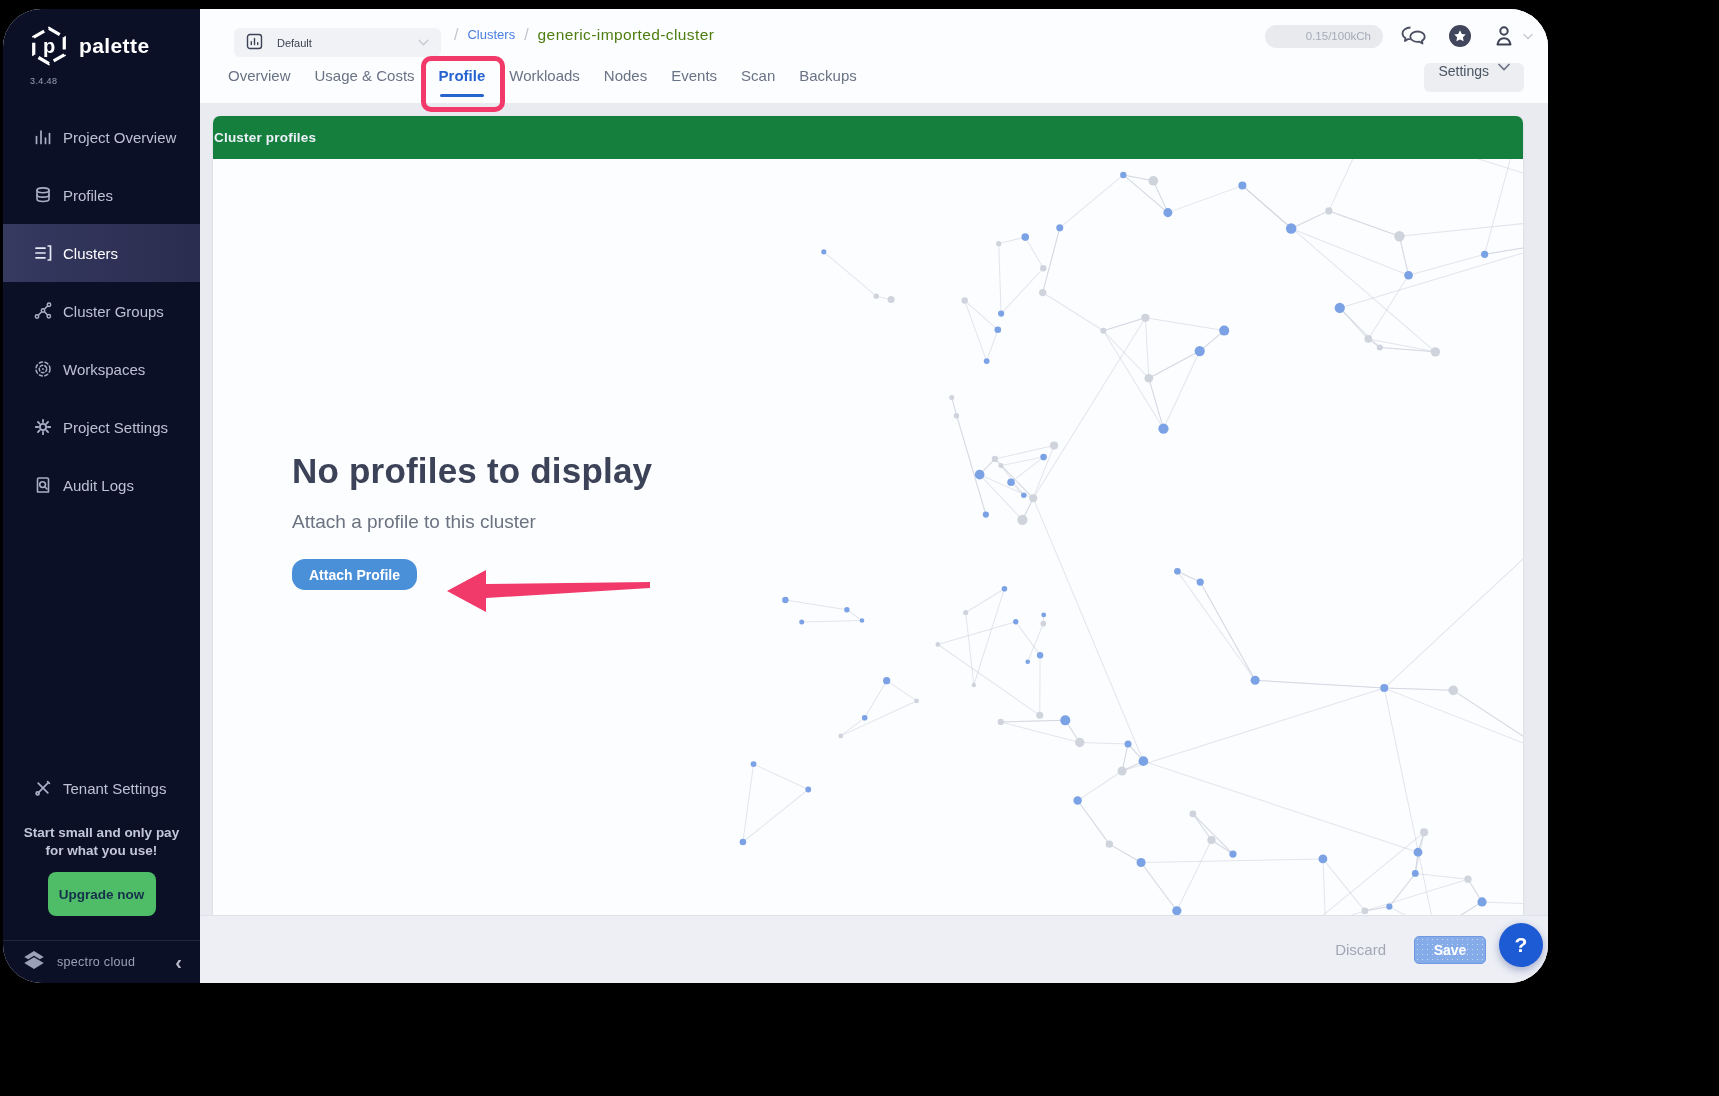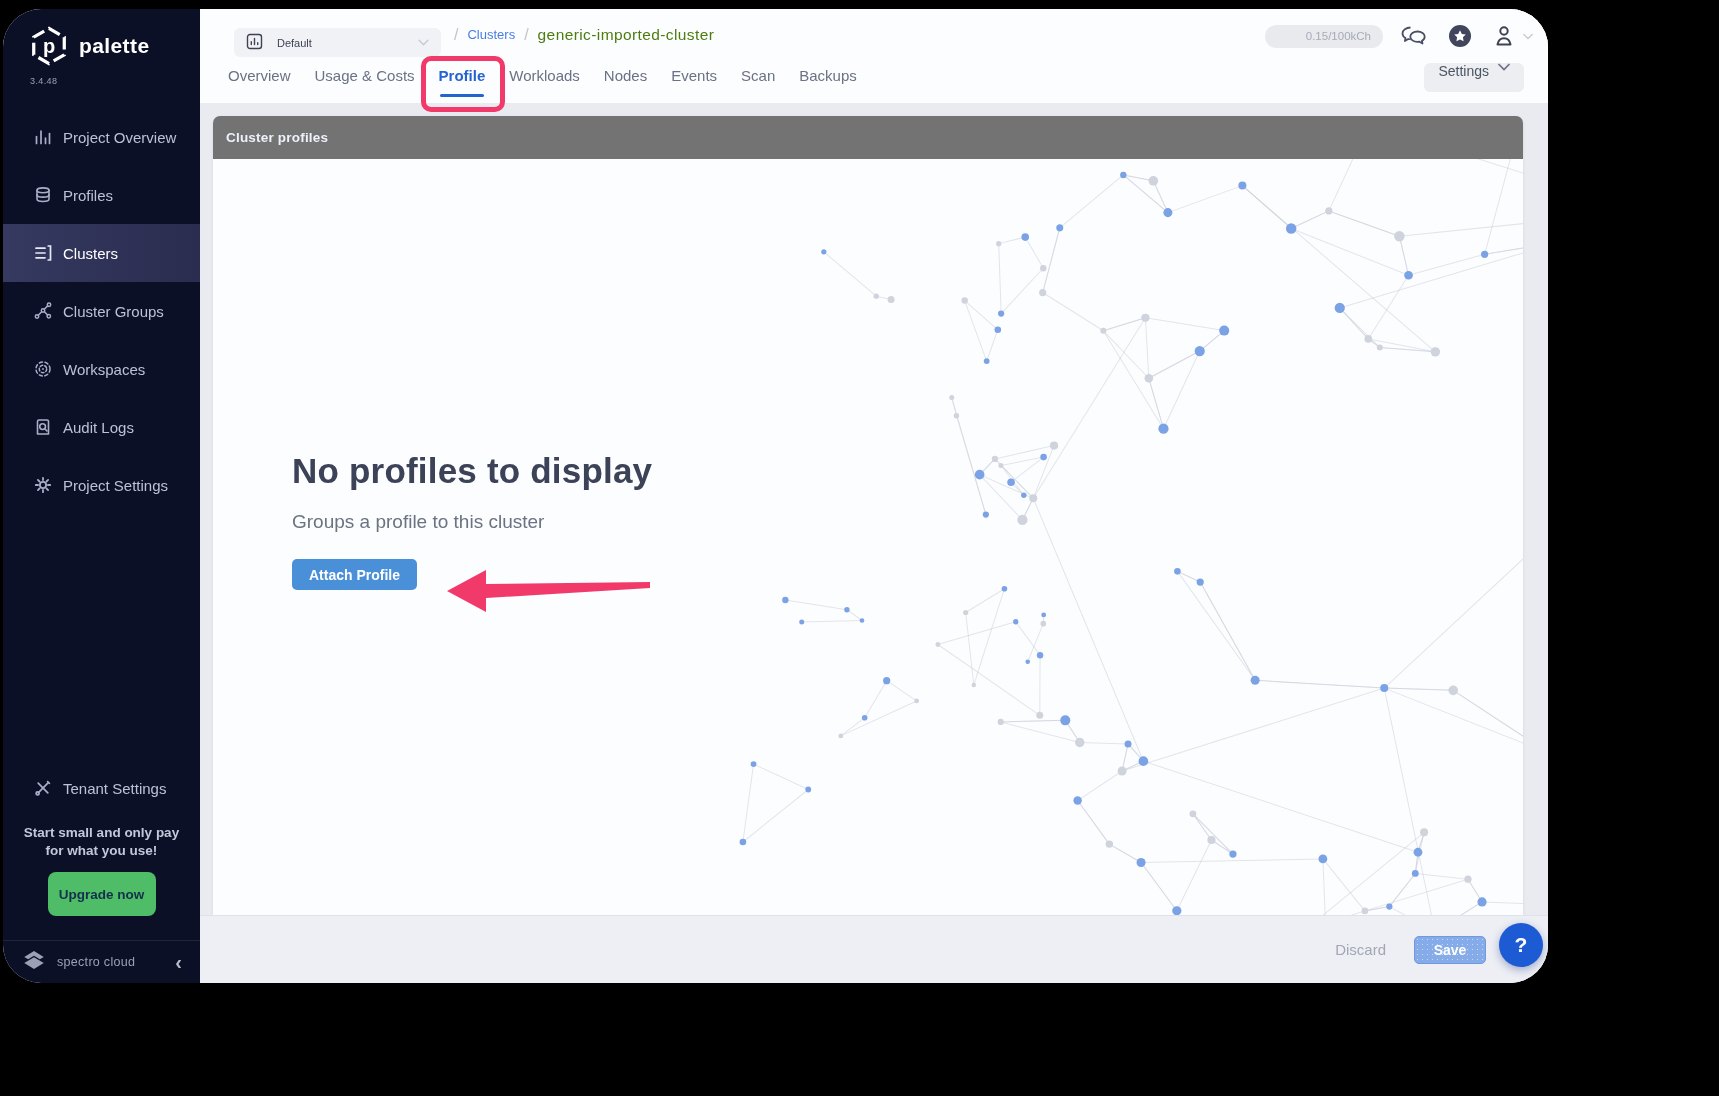--- a/index.html
+++ b/index.html
@@ -77,31 +77,31 @@
     cursor:pointer;font-family:inherit;
   }
   .settings-btn svg{color:#6b7280}
   
   .content{flex:1;position:relative}
   .card{
     position:absolute;left:13px;top:13px;right:25px;bottom:68px;border-radius:7px 7px 0 0;
     overflow:hidden;display:flex;flex-direction:column;box-shadow:0 1px 3px rgba(40,50,90,.10);
   }
   .card-header{
-    height:43px;flex-shrink:0;background:#737373;color:#eef0fa;font-size:13.5px;font-weight:600;
-    display:flex;align-items:center;padding-left:13px;letter-spacing:.2px;
+    height:43px;flex-shrink:0;background:#15803d;color:#eef0fa;font-size:13.5px;font-weight:600;
+    display:flex;align-items:center;padding-left:1px;letter-spacing:.2px;
   }
   .card-body{flex:1;background:#fcfdff;position:relative;overflow:hidden}
   #plexus{position:absolute;inset:0;width:100%;height:100%}
   .empty{position:absolute;left:79px;top:292px;width:620px}
   .empty h1{margin:0;font-size:35px;font-weight:800;color:#3c4257;letter-spacing:.2px}
   .empty p{margin:20px 0 0;font-size:19px;color:#6b7280}
   .attach{
     margin-top:26px;height:31px;padding:0 17px;background:#4a90d8;color:#fff;border:none;
-    border-radius:5px;font-size:14px;font-weight:700;cursor:pointer;font-family:inherit;
+    border-radius:13px;font-size:14px;font-weight:700;cursor:pointer;font-family:inherit;
   }
   .arrow{position:absolute;left:233px;top:410px;width:206px;height:44px}
   
   .footer{
     position:absolute;left:0;right:0;bottom:0;height:68px;background:#edeff5;border-top:1px solid #dfe2e9;
     display:flex;align-items:center;justify-content:flex-end;padding-right:62px;gap:28px;box-sizing:border-box;
   }
   .discard{color:#a2a7b3;font-size:15px;cursor:pointer}
   .save{
     width:72px;height:28px;background-color:#86abe9;color:#fff;font-size:14px;font-weight:700;
@@ -179,36 +179,36 @@
           <svg viewBox="0 0 20 20" width="20" height="20" fill="none" stroke="currentColor" stroke-width="1.5" stroke-linecap="round">
             <circle cx="10" cy="10" r="7" stroke-dasharray="3.2 2.6"></circle>
             <circle cx="10" cy="10" r="3.7" stroke-dasharray="2.6 2.1"></circle>
             <circle cx="10" cy="10" r="0.9" fill="currentColor" stroke="none"></circle>
           </svg>
         </span>
         <span class="nlabel">Workspaces</span>
       </div>
       <div class="nav-item">
         <span class="nicon">
+          <svg viewBox="0 0 20 20" width="20" height="20" fill="none" stroke="currentColor" stroke-width="1.8" stroke-linecap="round">
+            <circle cx="10" cy="10" r="3.1"></circle>
+            <path d="M10 2.8v2.3M10 14.9v2.3M2.8 10h2.3M14.9 10h2.3M4.9 4.9l1.6 1.6M13.5 13.5l1.6 1.6M15.1 4.9l-1.6 1.6M6.5 13.5l-1.6 1.6"></path>
+          </svg>
+        </span>
+        <span class="nlabel">Project Settings</span>
+      </div>
+      <div class="nav-item">
+        <span class="nicon">
           <svg viewBox="0 0 20 20" width="20" height="20" fill="none" stroke="currentColor" stroke-width="1.6" stroke-linecap="round" stroke-linejoin="round">
             <path d="M4.5 17V4.5A1.5 1.5 0 0 1 6 3h8a1.5 1.5 0 0 1 1.5 1.5V17z"></path>
             <circle cx="9.6" cy="9.6" r="2.9"></circle>
               <path d="M11.8 11.8l2.2 2.2"></path>
           </svg>
         </span>
         <span class="nlabel">Audit Logs</span>
-      </div>
-      <div class="nav-item">
-        <span class="nicon">
-          <svg viewBox="0 0 20 20" width="20" height="20" fill="none" stroke="currentColor" stroke-width="1.8" stroke-linecap="round">
-            <circle cx="10" cy="10" r="3.1"></circle>
-            <path d="M10 2.8v2.3M10 14.9v2.3M2.8 10h2.3M14.9 10h2.3M4.9 4.9l1.6 1.6M13.5 13.5l1.6 1.6M15.1 4.9l-1.6 1.6M6.5 13.5l-1.6 1.6"></path>
-          </svg>
-        </span>
-        <span class="nlabel">Project Settings</span>
       </div>
     </nav>
 
     <div class="side-spacer"></div>
 
     <div class="nav-item tenant-row">
       <span class="nicon">
         <svg viewBox="0 0 20 20" width="20" height="20" fill="none" stroke="currentColor" stroke-width="1.7" stroke-linecap="round">
           <path d="M5.2 14.8L14.8 5.2"></path>
             <path d="M5.2 5.2l9.6 9.6"></path>
@@ -673,21 +673,21 @@
               <circle cx="614.0" cy="92.5" r="2.6" fill="#7ba2e4"></circle>
               <circle cx="666.2" cy="136.6" r="2.7" fill="#cfd3dc"></circle>
               <circle cx="681.0" cy="140.0" r="3.5" fill="#cfd3dc"></circle>
               <circle cx="805.2" cy="460.9" r="2.7" fill="#7ba2e4"></circle>
               <circle cx="727.6" cy="483.6" r="2.4" fill="#cfd3dc"></circle>
               <circle cx="829.1" cy="554.1" r="3.5" fill="#cfd3dc"></circle>
               <circle cx="829.4" cy="494.2" r="3.2" fill="#7ba2e4"></circle>
             </svg>
           <div class="empty">
             <h1>No profiles to display</h1>
-            <p>Groups a profile to this cluster</p>
+            <p>Attach a profile to this cluster</p>
             <button class="attach">Attach Profile</button>
           </div>
           <svg class="arrow" viewBox="0 0 206 44">
             <polygon points="1,22 40,1 40,15 204,13 204,19 40,29 40,43" fill="#f13a6a"></polygon>
           </svg>
         </div>
       </div>
 
       <div class="footer">
         <span class="discard">Discard</span>

